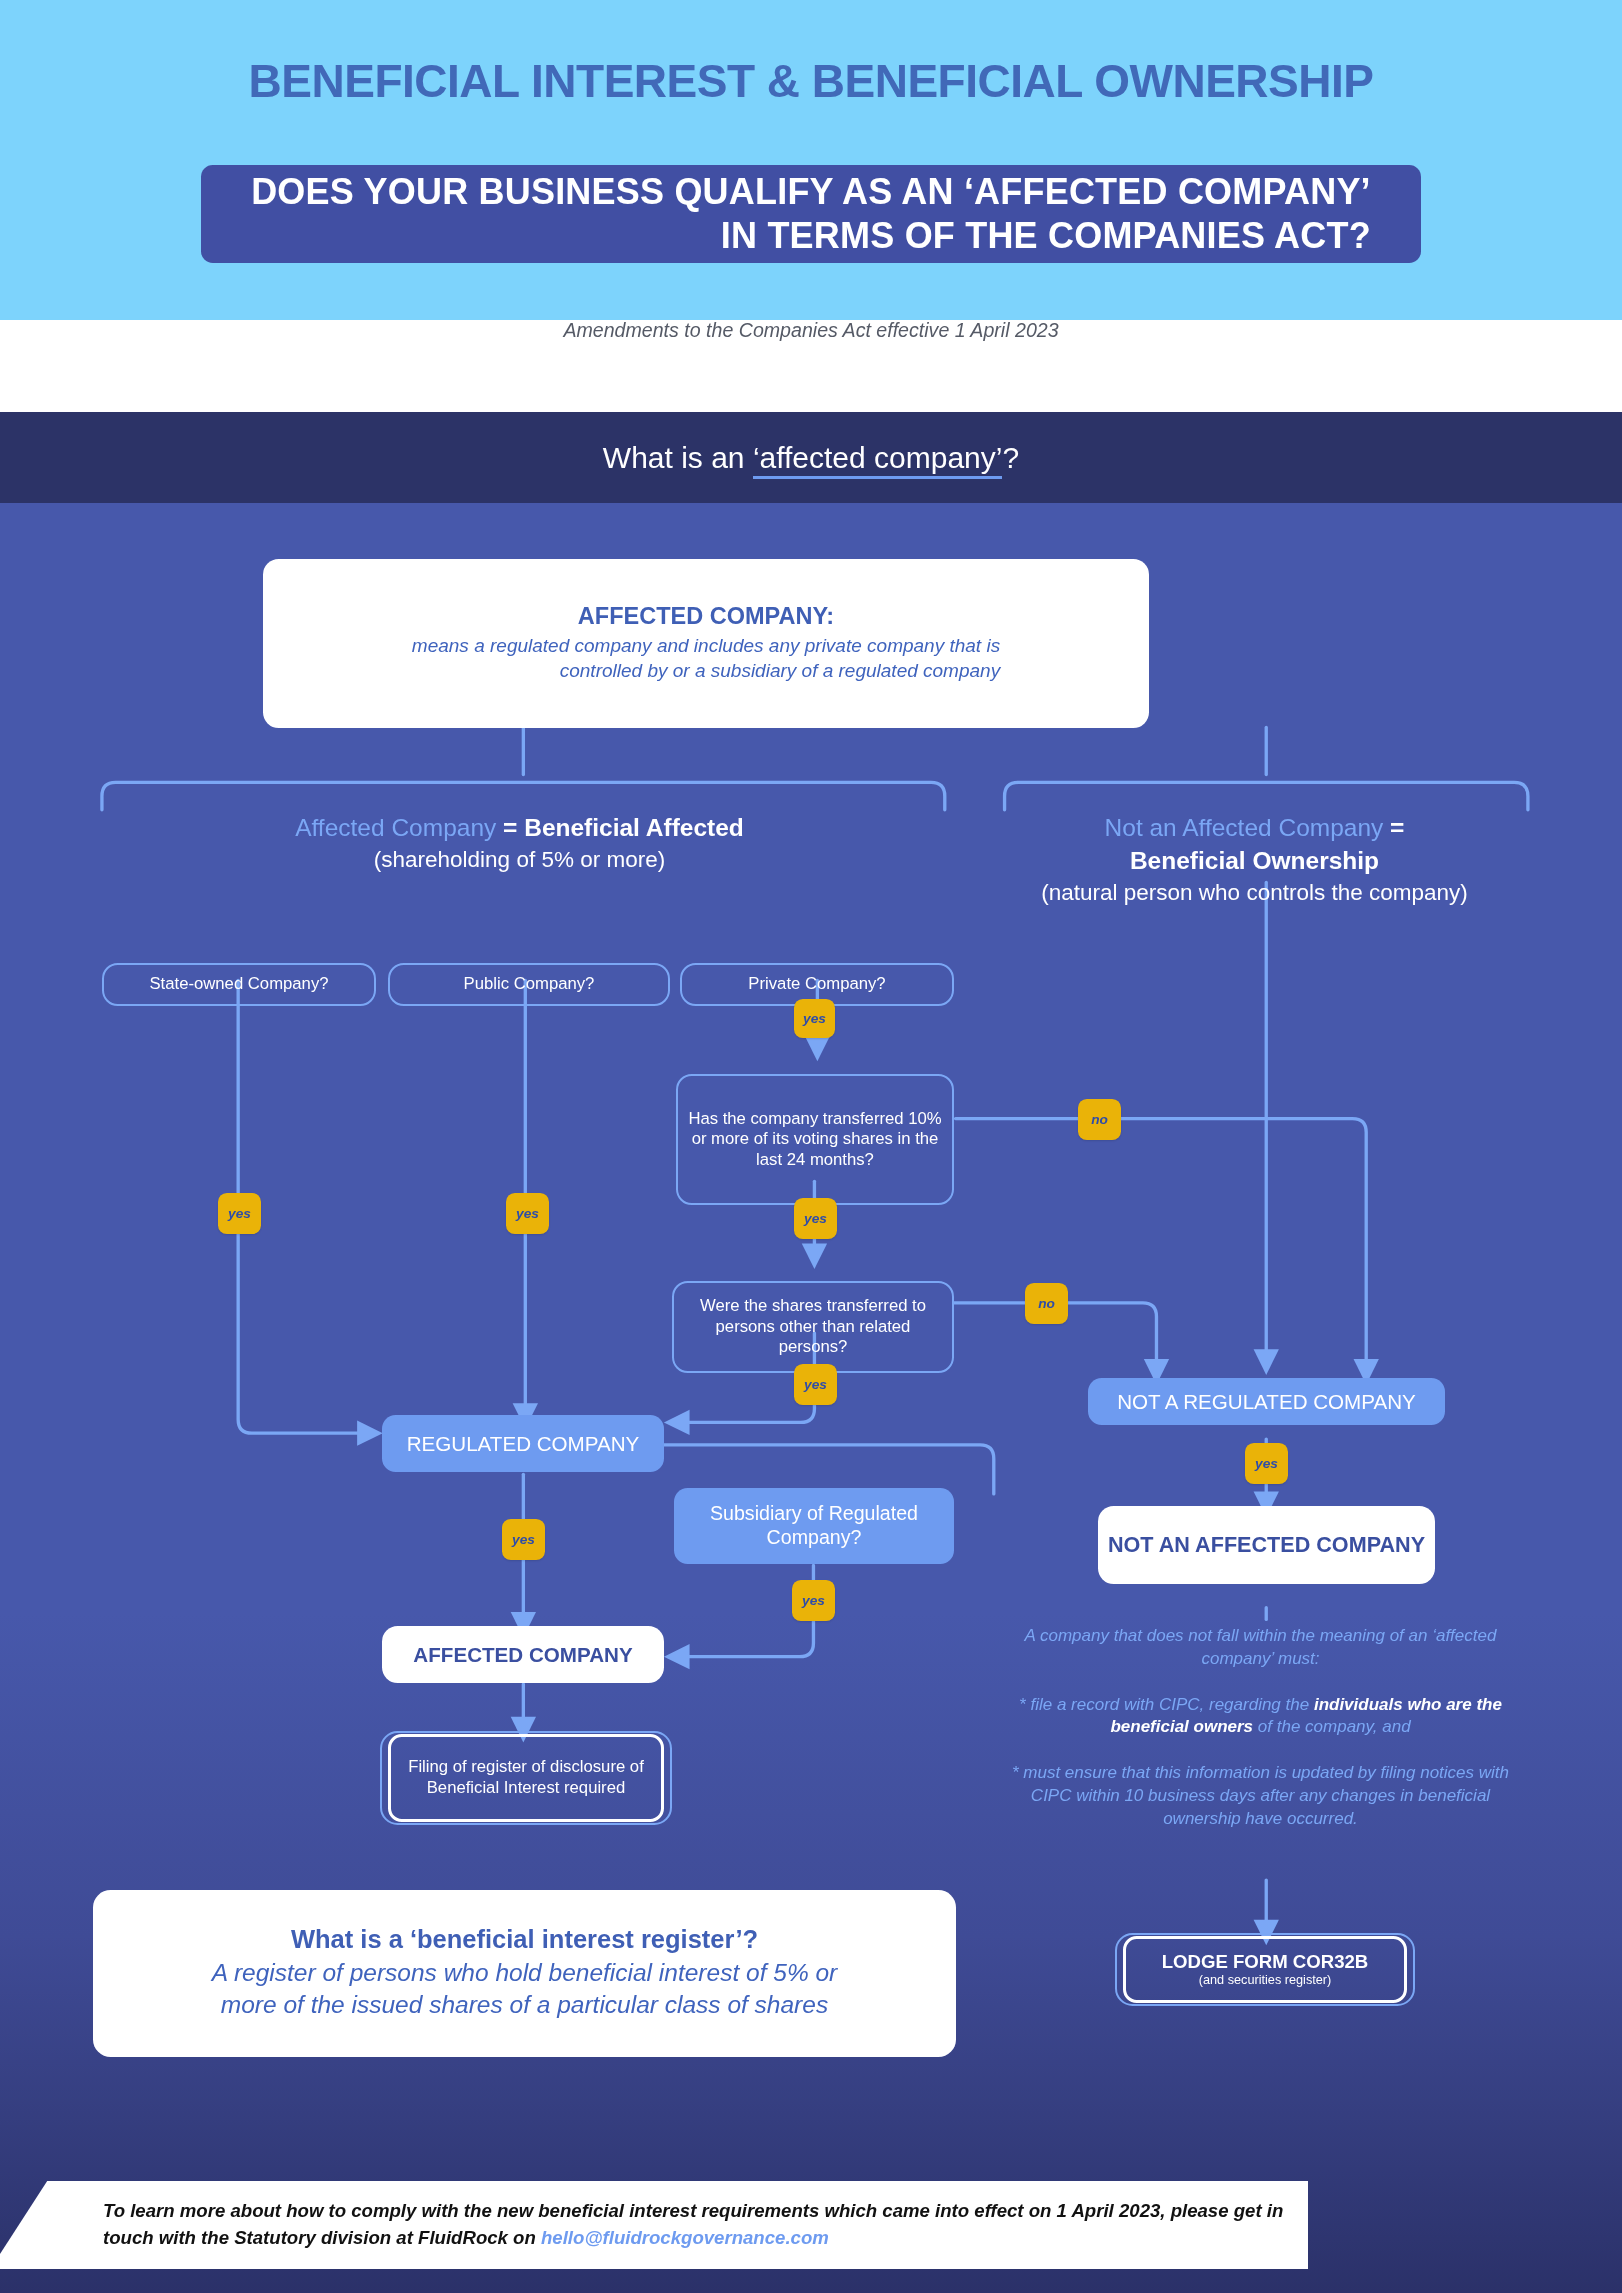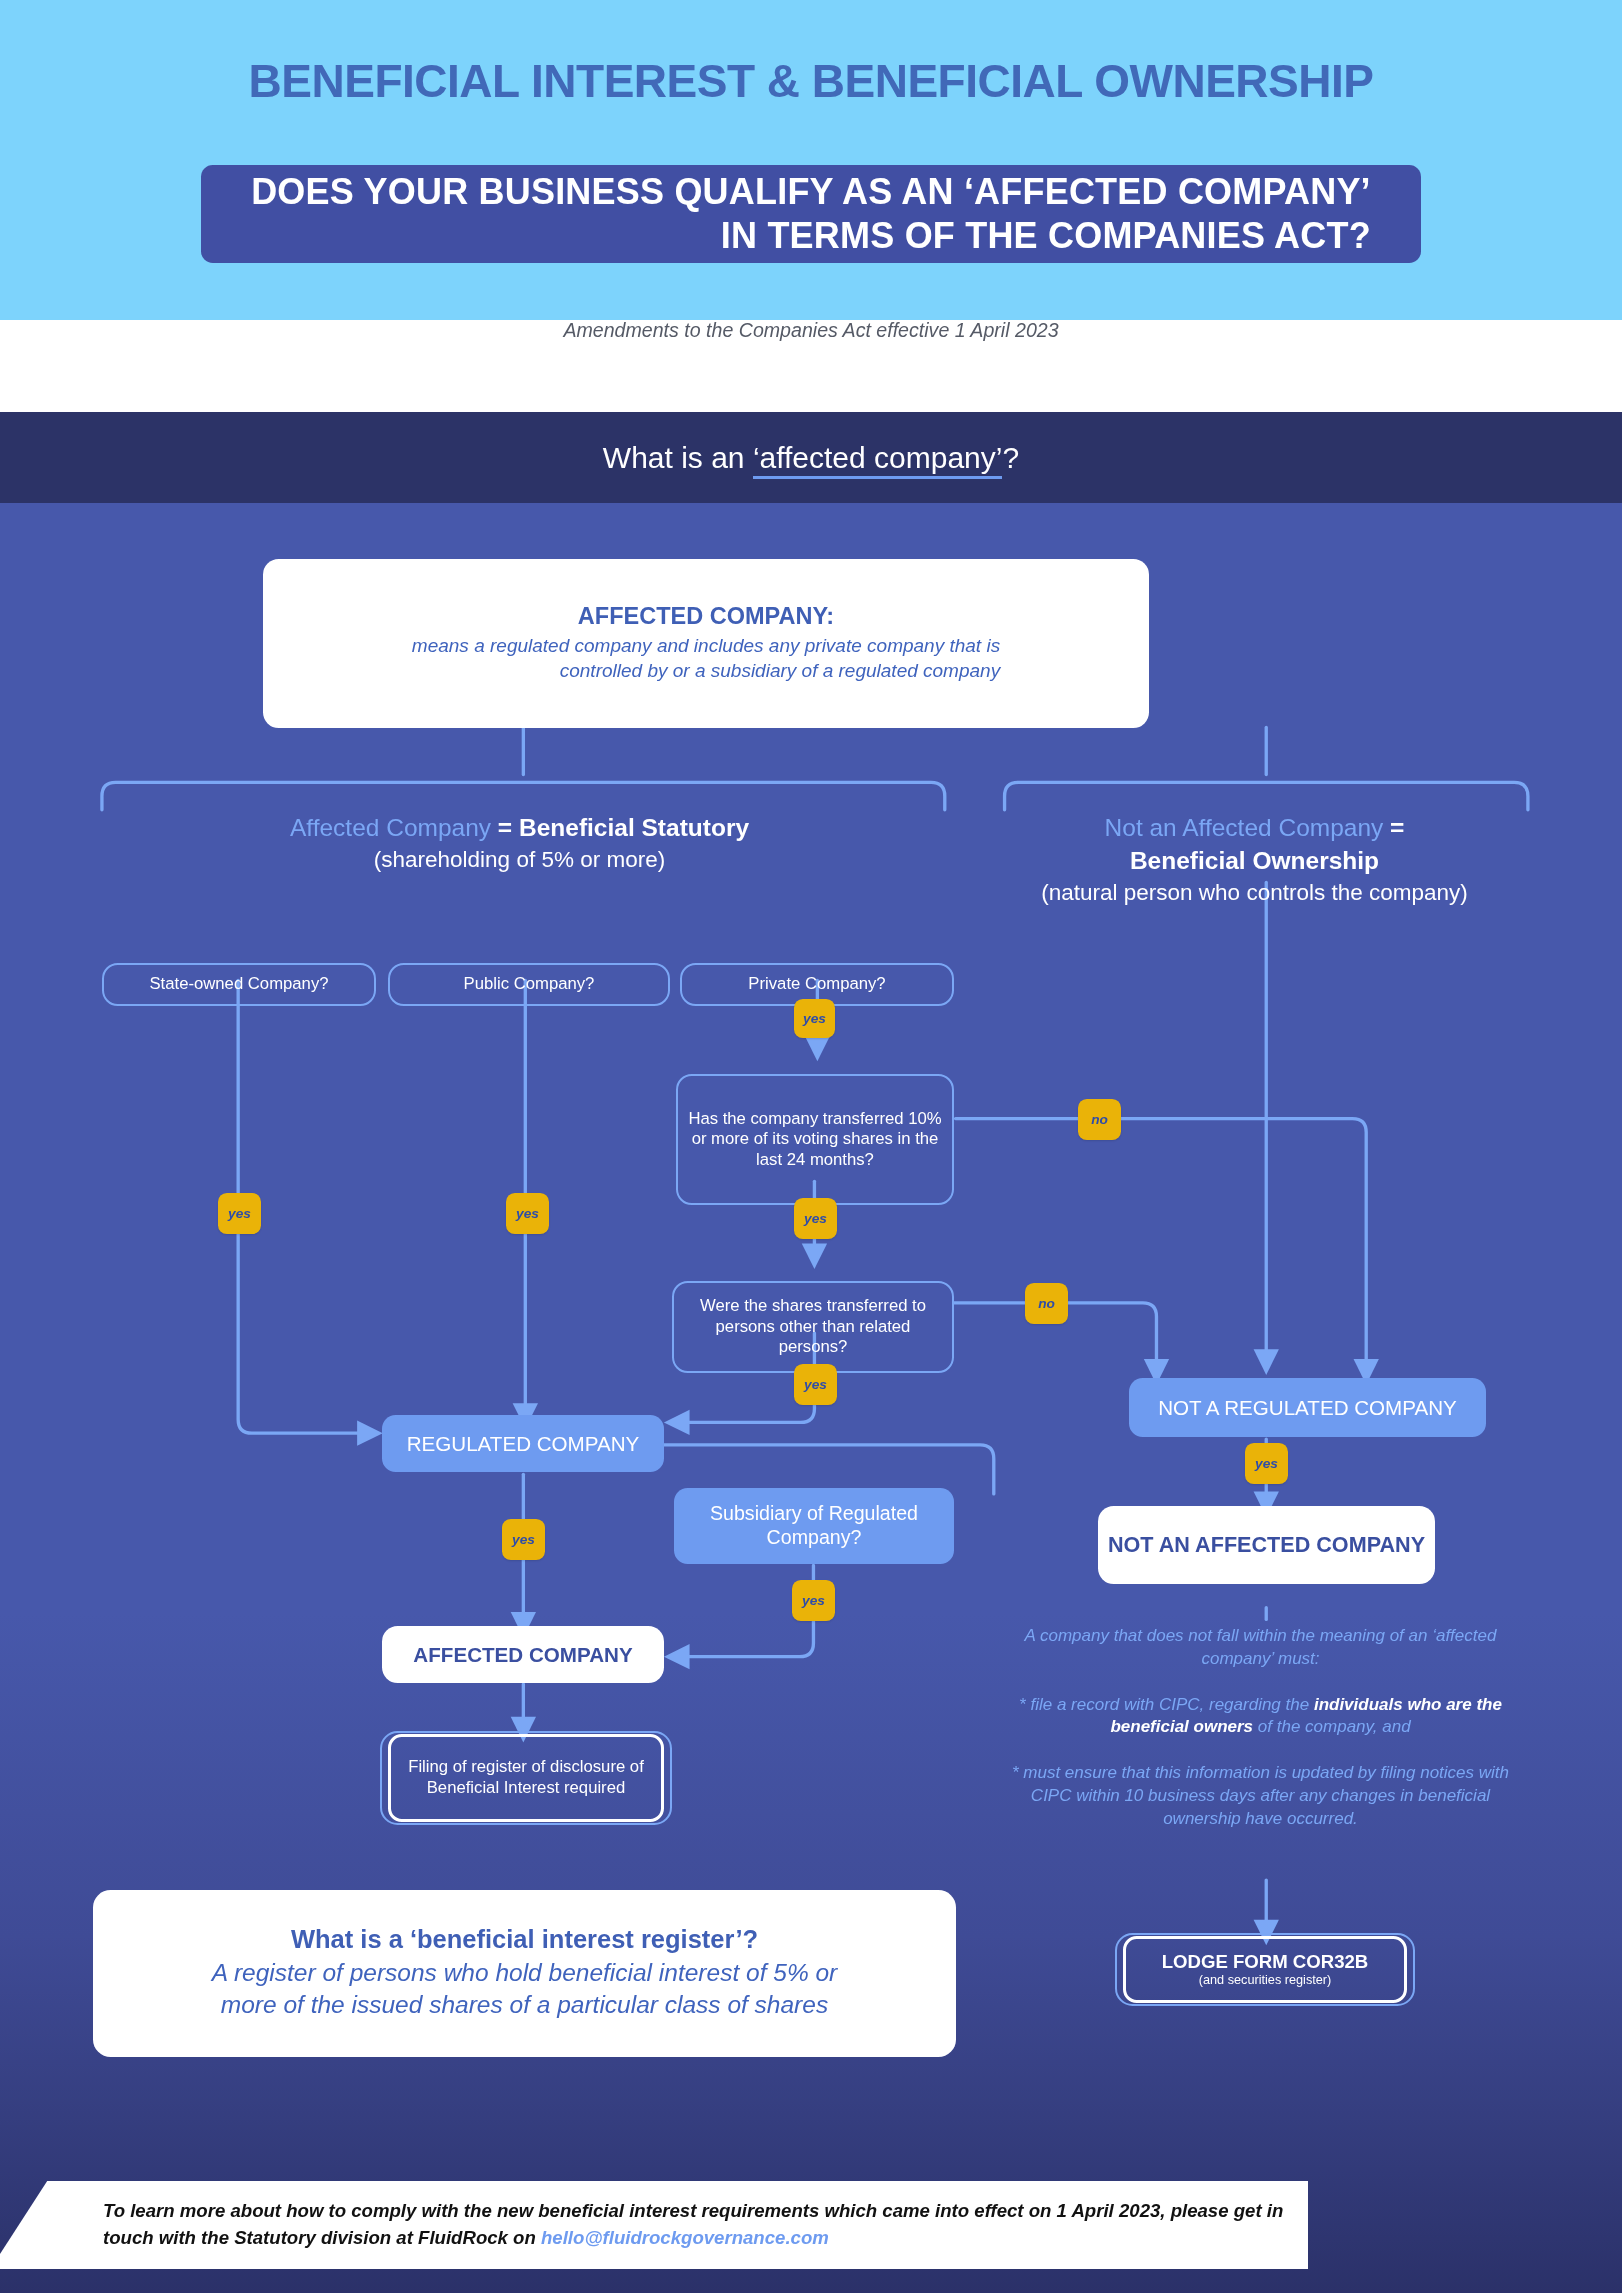--- a/index.html
+++ b/index.html
@@ -218,40 +218,40 @@
 
   <div class="abs defcard">
     <div class="h">AFFECTED COMPANY:</div>
     <div class="b">
       <span>means a regulated company and includes any private company that is</span><br>
       <span>controlled by or a subsidiary of a regulated company</span>
     </div>
   </div>
 
   <div class="abs branch-l">
-    <div class="l1"><span class="accent">Affected Company</span><span class="w"> = Beneficial Statutory</span></div>
+    <div class="l1"><span class="accent">Affected Company</span><span class="w"> = Beneficial Affected</span></div>
     <div class="l2">(shareholding of 5% or more)</div>
   </div>
 
   <div class="abs branch-r">
     <div class="l1"><span class="accent">Not an Affected Company</span><span class="w"> =</span></div>
     <div class="l2" style="font-size:24.5px;font-weight:bold;">Beneficial Ownership</div>
     <div class="l2">(natural person who controls the company)</div>
   </div>
 
   <div class="abs node-outline" style="left:102px;top:939px;width:274px;height:43px;">State-owned Company?</div>
   <div class="abs node-outline" style="left:388px;top:939px;width:282px;height:43px;">Public Company?</div>
   <div class="abs node-outline" style="left:680px;top:939px;width:274px;height:43px;">Private Company?</div>
 
   <div class="abs node-outline" style="left:676px;top:1050px;width:278px;height:131px;font-size:16.7px;">Has the company transferred 10% or more of its voting shares in the last 24 months?</div>
   <div class="abs node-outline" style="left:672px;top:1257px;width:282px;height:92px;font-size:16.7px;">Were the shares transferred to persons other than related persons?</div>
 
   <div class="abs node-fill" style="left:382px;top:1415px;width:282px;height:57px;font-size:20.6px;">REGULATED COMPANY</div>
   <div class="abs node-fill" style="left:674px;top:1488px;width:280px;height:76px;font-size:19.6px;">Subsidiary of Regulated Company?</div>
-  <div class="abs node-fill" style="left:1129px;top:1378px;width:357px;height:59px;font-size:20.6px;">NOT A REGULATED COMPANY</div>
+  <div class="abs node-fill" style="left:1088px;top:1378px;width:357px;height:47px;font-size:20.6px;">NOT A REGULATED COMPANY</div>
 
   <div class="abs node-white" style="left:382px;top:1626px;width:282px;height:57px;font-size:20.6px;">AFFECTED COMPANY</div>
   <div class="abs node-white" style="left:1098px;top:1506px;width:337px;height:78px;font-size:21.6px;">NOT AN AFFECTED COMPANY</div>
 
   <div class="abs node-double" style="left:380px;top:1731px;width:292px;height:94px;">
     <div class="inner" style="font-size:16.7px;">Filing of register of disclosure of Beneficial Interest required</div>
   </div>
 
   <div class="abs node-double" style="left:1115px;top:1933px;width:300px;height:73px;">
     <div class="inner" style="flex-direction:column;">

